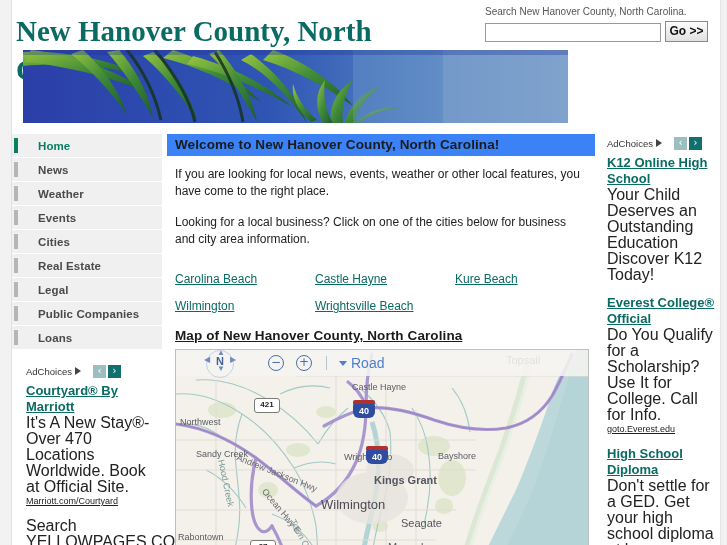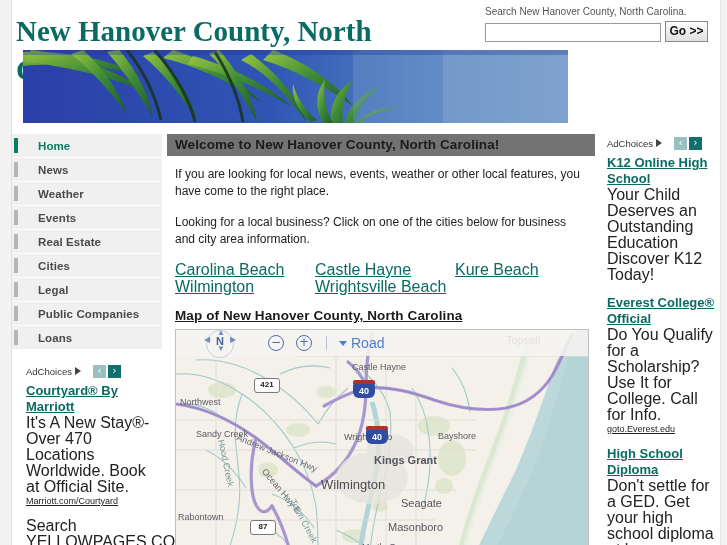--- a/index.html
+++ b/index.html
@@ -229,21 +229,21 @@
     font-size: 9px;
     text-decoration: underline;
     display: block;
     margin-top: 1px;
     cursor: pointer;
     word-break: break-all;
   }
 
   
   #welcome-bar {
-    background: #737373;
+    background: #3b82f6;
     height: 22px;
     line-height: 22px;
     padding-left: 8px;
     font-size: 13.5px;
     font-weight: bold;
     color: #1b1b1b;
     letter-spacing: 0.1px;
   }
   #main-body { padding: 10px 8px 0 8px; }
   #main-body p {
@@ -254,25 +254,26 @@
   }
   #city-links {
     display: grid;
     grid-template-columns: 140px 140px 1fr;
     row-gap: 2px;
     margin: 14px 0 0 0;
     padding-left: 8px;
   }
   .city-link {
     color: #0a6b63;
-    font-size: 16px;
+    font-size: 12px;
     text-decoration: underline;
     cursor: pointer;
     line-height: 15px;
     width: max-content;
+    margin-top: 10px;
   }
   #map-heading {
     margin: 14px 0 6px 8px;
     font-size: 13.5px;
     font-weight: bold;
     color: #1b1b1b;
     text-decoration: underline;
     letter-spacing: 0.1px;
   }
 
@@ -483,25 +484,25 @@
         <div class="nav-item">
           <span class="bar"></span>
           <span class="nav-label">Weather</span>
         </div>
         <div class="nav-item">
           <span class="bar"></span>
           <span class="nav-label">Events</span>
         </div>
         <div class="nav-item">
           <span class="bar"></span>
+          <span class="nav-label">Cities</span>
+        </div>
+        <div class="nav-item">
+          <span class="bar"></span>
           <span class="nav-label">Real Estate</span>
-        </div>
-        <div class="nav-item">
-          <span class="bar"></span>
-          <span class="nav-label">Cities</span>
         </div>
         <div class="nav-item">
           <span class="bar"></span>
           <span class="nav-label">Legal</span>
         </div>
         <div class="nav-item">
           <span class="bar"></span>
           <span class="nav-label">Public Companies</span>
         </div>
         <div class="nav-item">

